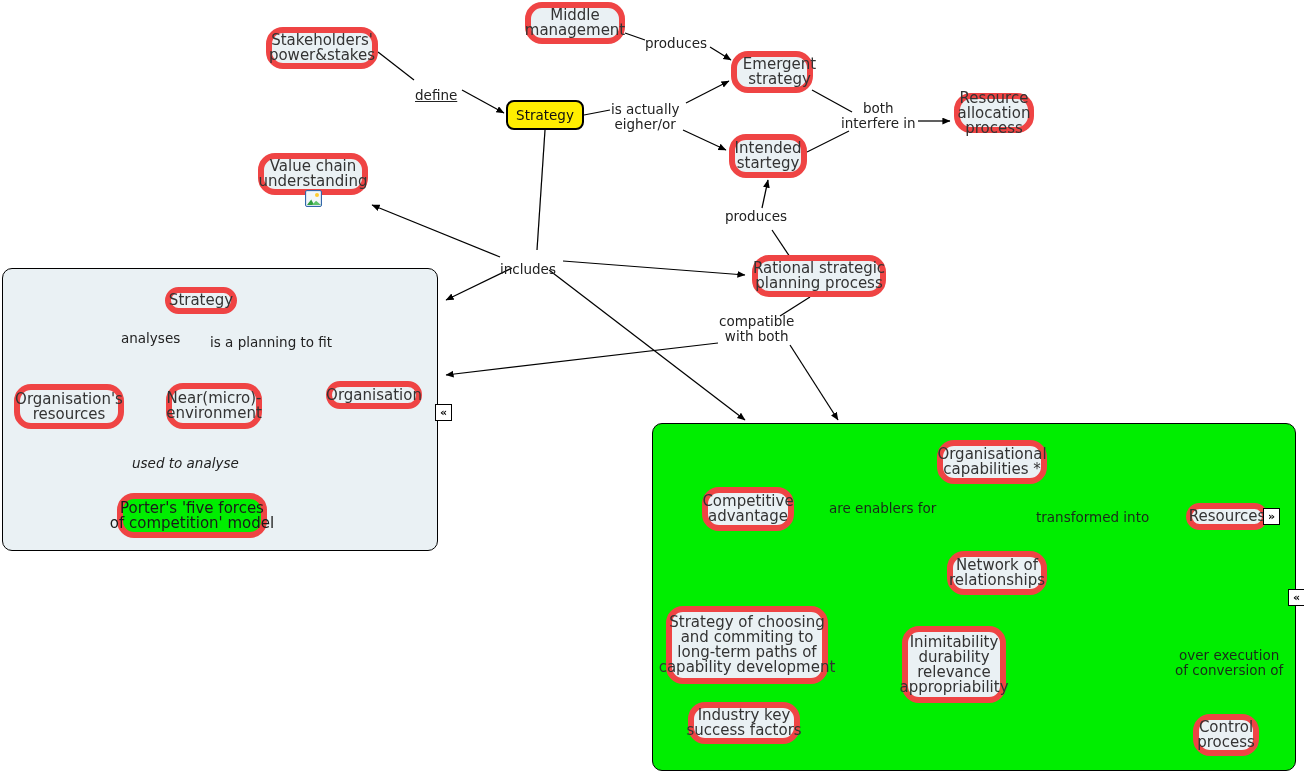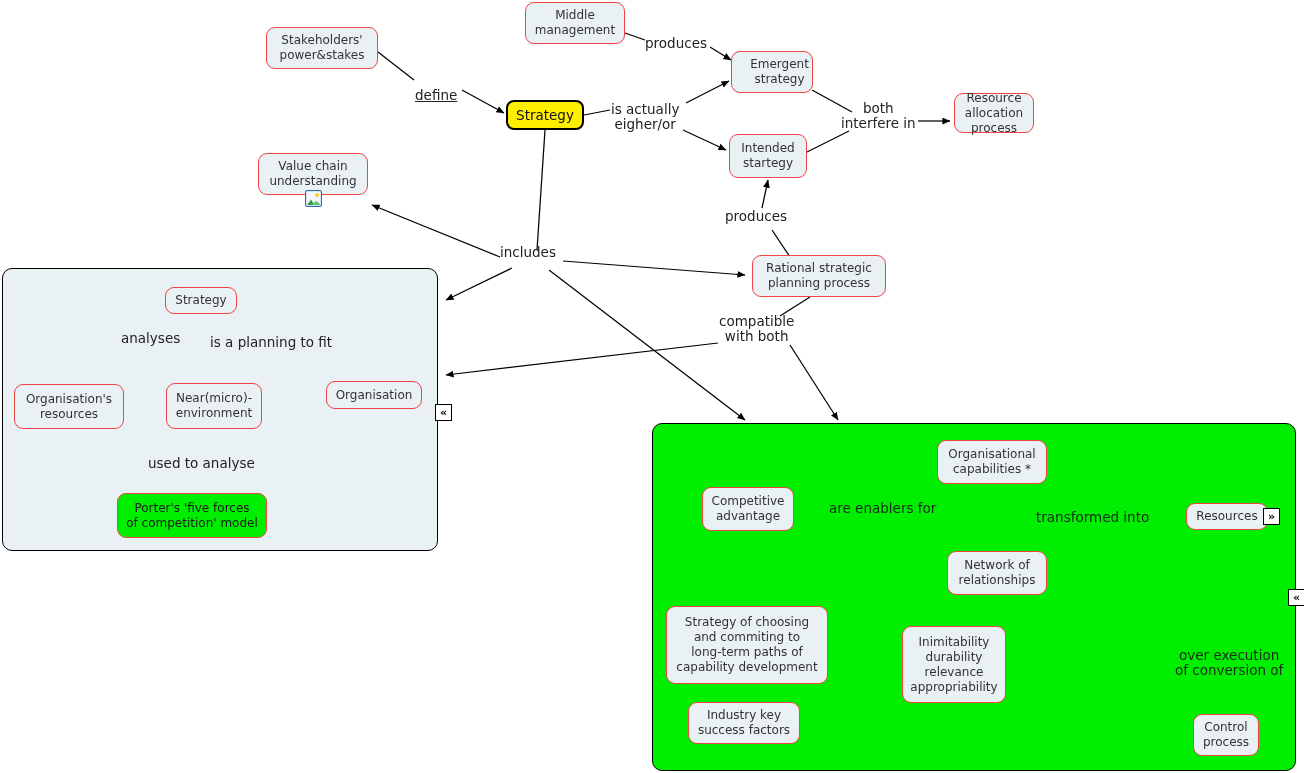--- a/index.html
+++ b/index.html
@@ -12,23 +12,23 @@
   svg.edges{position:absolute;left:0;top:0;width:1304px;height:773px;pointer-events:none;}
 
   
   .panel{position:absolute;box-sizing:border-box;border:1px solid #000;border-radius:10px;}
   .panel.blue{background:#eaf1f4;}
   .panel.green{background:#00ee00;}
 
   
   .node{
     position:absolute;box-sizing:border-box;
-    background:#eaf1f4;border:1px solid #ef4444;border-radius:9px;
+    background:#eaf1f4;border:6px solid #ef4444;border-radius:17px;
     display:flex;align-items:center;justify-content:center;text-align:center;
-    font-size:12px;color:#333333;line-height:15px;
+    font-size:15px;color:#333333;line-height:15px;
     padding:2px 6px;white-space:pre;
   }
   .node.root{
     background:#ffee00;border:2.5px solid #000;border-radius:8px;
     color:#111;font-size:13.5px;
   }
   .node.greenfill{background:#00ee00;color:#1a1a1a;}
 
   
   .lbl{
@@ -221,30 +221,30 @@
   <div class="lbl" style="left:645px;top:36px;">produces</div>
 
   <div class="lbl" style="left:611px;top:102px;">is actually
 eigher/or</div>
 
   <div class="lbl" style="left:841px;top:101px;">both
 interfere in</div>
 
   <div class="lbl" style="left:725px;top:209px;">produces</div>
 
-  <div class="lbl" style="left:500px;top:245px;">includes</div>
+  <div class="lbl" style="left:500px;top:262px;">includes</div>
 
   <div class="lbl" style="left:719px;top:314px;">compatible
 with both</div>
 
   <div class="lbl" style="left:121px;top:331px;">analyses</div>
 
   <div class="lbl" style="left:210px;top:335px;">is a planning to fit</div>
 
-  <div class="lbl" style="left:148px;top:456px;">used to analyse</div>
+  <div class="lbl" style="left:132px;top:456px;font-style:italic;">used to analyse</div>
 
   <div class="lbl ongreen" style="left:829px;top:501px;">are enablers for</div>
 
   <div class="lbl ongreen" style="left:1036px;top:510px;">transformed into</div>
 
   <div class="lbl ongreen" style="left:1175px;top:648px;text-align:center;">over execution
 of conversion of</div>
 
   <div class="marker" style="left:435px;top:404px;">«</div>
 

